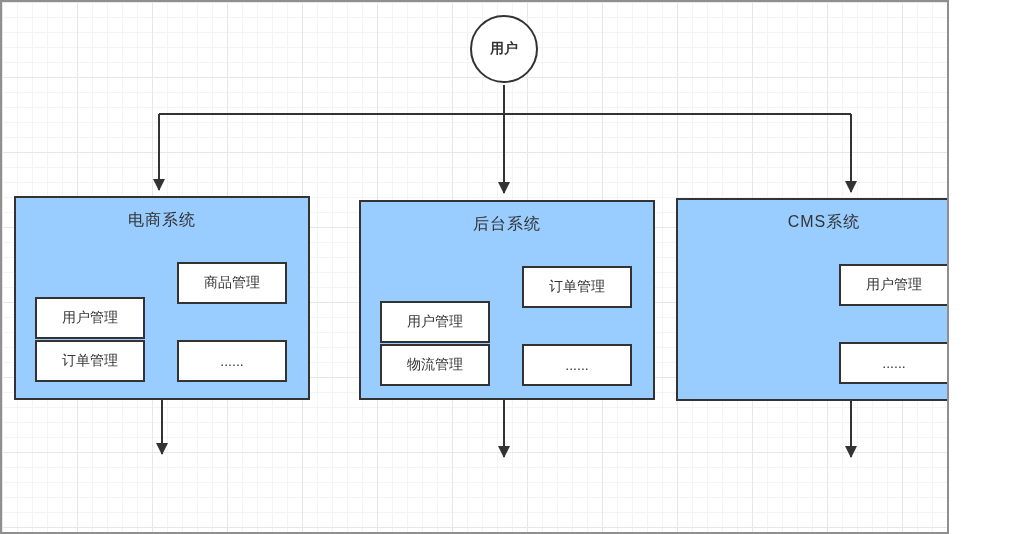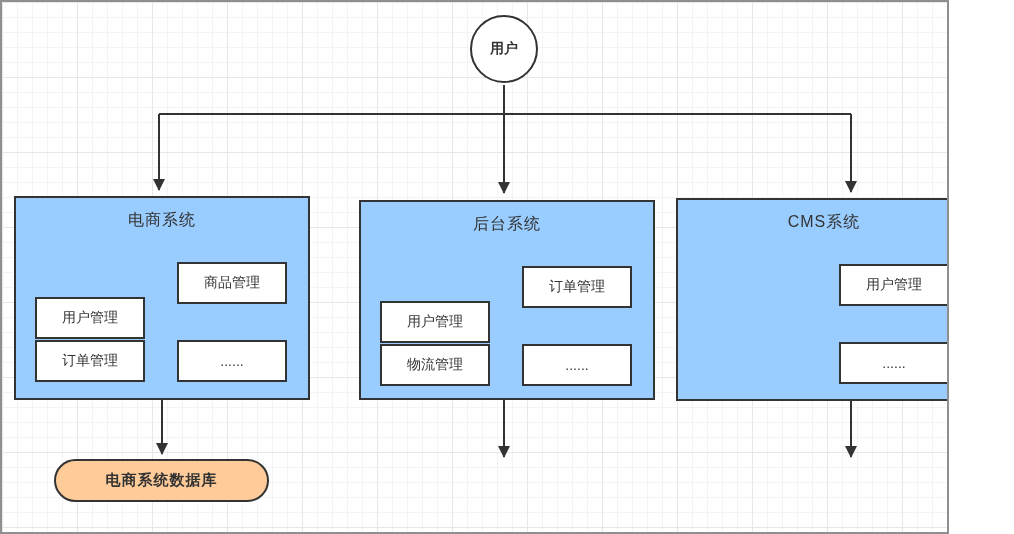--- a/index.html
+++ b/index.html
@@ -126,15 +126,14 @@
     <div class="module m2">物流管理</div>
     <div class="module m3">......</div>
   </div>
 
   <div class="system sys-2">
     <div class="system-title">CMS系统</div>
     <div class="module m1">用户管理</div>
     <div class="module m3">......</div>
   </div>
 
-  <div class="db-pill pill-0">电商系统数据库</div>
 
 </div>
 
 </body></html>

